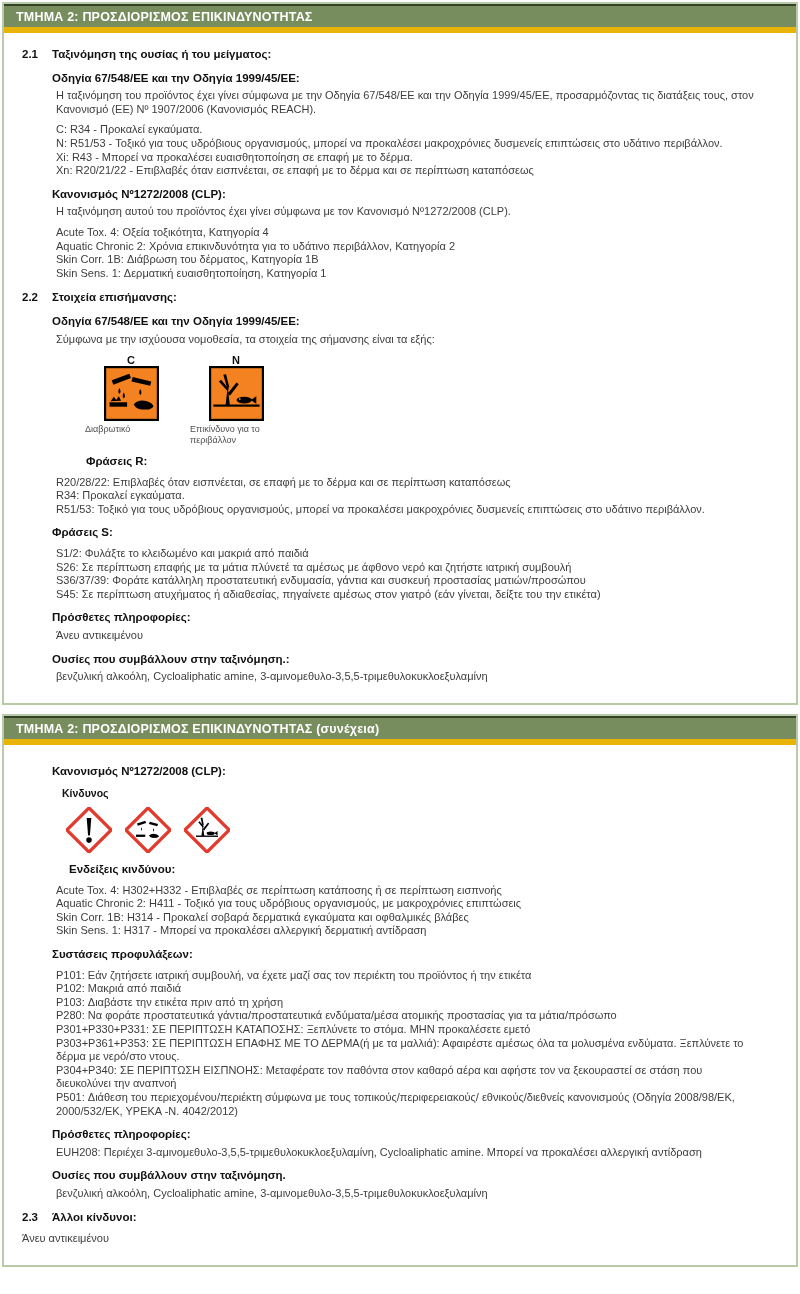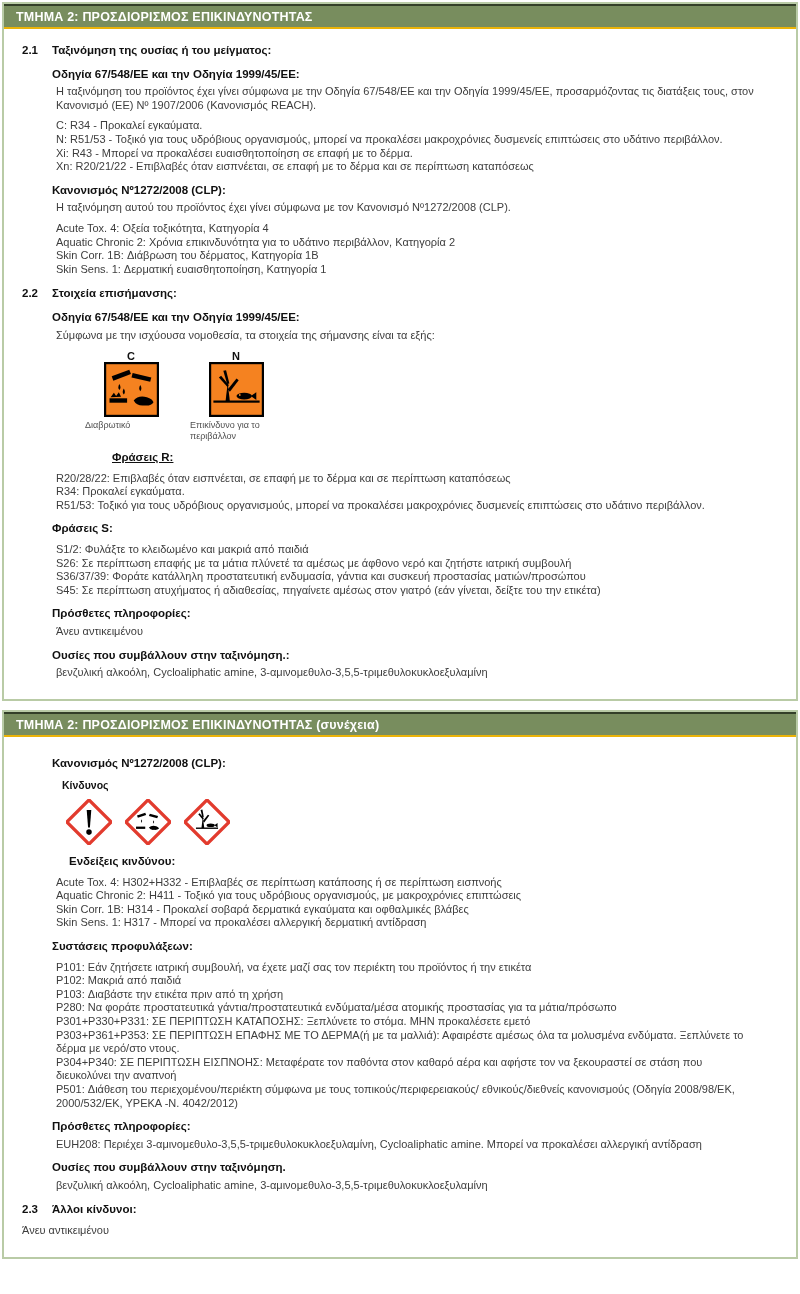--- a/index.html
+++ b/index.html
@@ -17,32 +17,32 @@
   }
   .box.second{margin-top:9px;}
   .sec-header{
     background:#788d5e;
     color:#ffffff;
     font-weight:bold;
     font-size:12.5px;
     letter-spacing:.2px;
     padding:4px 12px 3px 12px;
     border-top:2px solid #333f28;
-    border-bottom:2px solid #eab308;
+    border-bottom:6px solid #eab308;
   }
   .content{
     padding:4px 40px 12px 4px;
     font-size:11px;
     line-height:13.6px;
   }
   .num-row{display:flex;margin:11px 0 4px 0;}
   .num{flex:0 0 30px;margin-left:14px;font-weight:bold;font-size:11.5px;color:#101010;}
   .num-title{font-weight:bold;font-size:11.5px;color:#101010;}
   .sub-h{margin:10px 0 4px 44px;font-weight:bold;font-size:11.5px;color:#101010;}
-  .sub-h.r-ind{margin-left:104px;text-decoration:underline;}
+  .sub-h.r-ind{margin-left:78px;}
   .sub-h.h-ind{margin-left:61px;}
   .para{margin:1px 0 7px 48px;}
   .lines{margin:7px 0 7px 48px;}
   .line{margin:0;}
   .plain{margin:7px 0 7px 14px;}
   .signal{margin:9px 0 2px 54px;font-weight:bold;font-size:10.5px;color:#101010;}
 
   
   .dsd-row{display:flex;gap:5px;margin:8px 0 10px 73px;}
   .dsd{display:flex;flex-direction:column;align-items:center;width:100px;}

